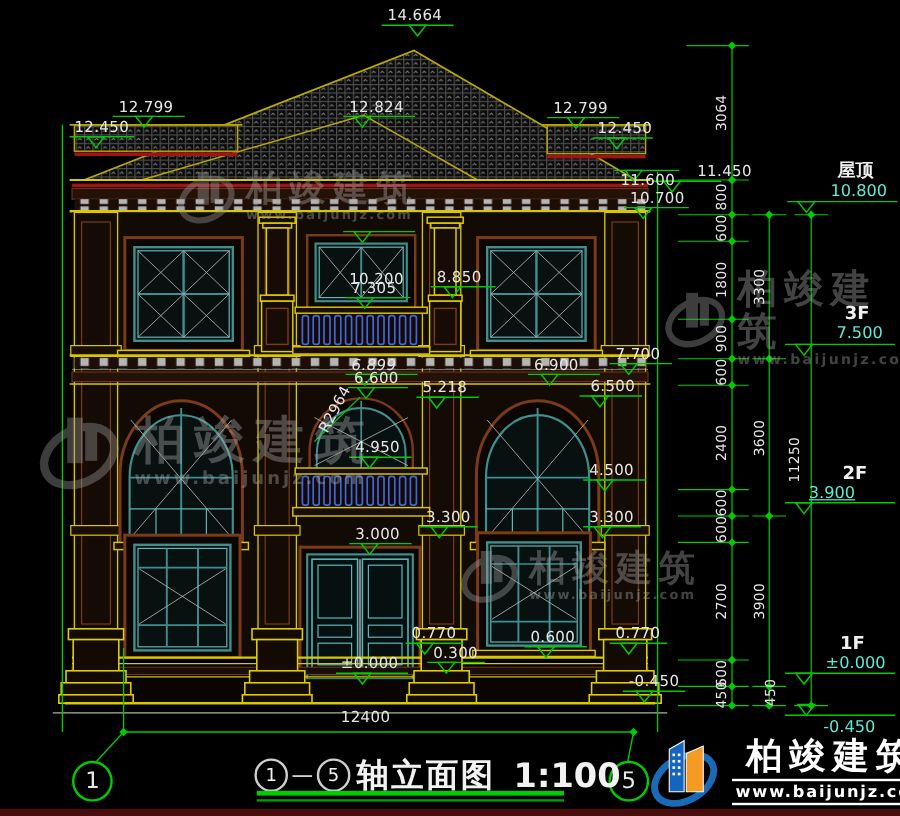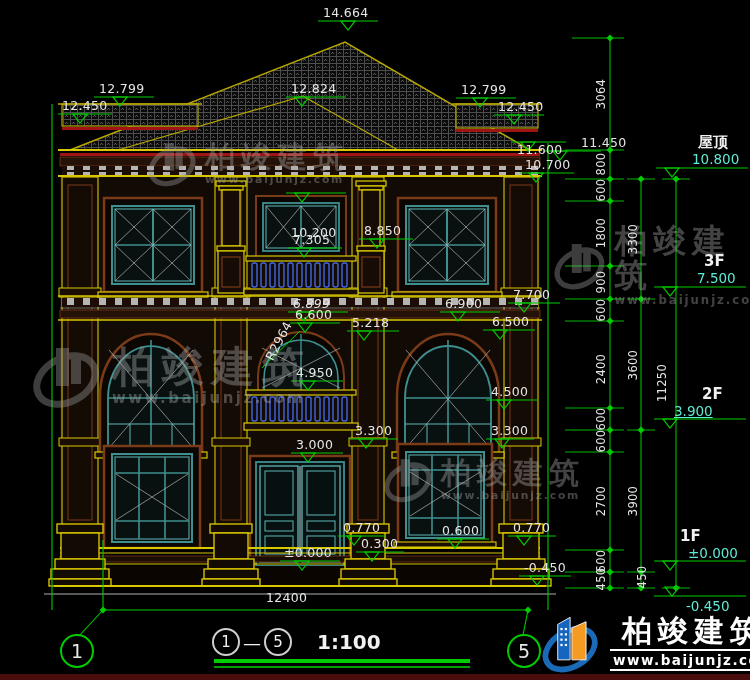--- a/index.html
+++ b/index.html
@@ -11,21 +11,21 @@
   .rot62{transform:rotate(-62deg);transform-origin:center;width:50px;text-align:center;display:inline-block;}
   .flvl{position:absolute;color:#f0f0f0;font-size:15px;font-weight:bold;white-space:nowrap;}
   .fval{position:absolute;color:#5eead4;font-size:13.5px;white-space:nowrap;}
   .bub{position:absolute;width:30px;height:30px;border:2px solid #00cc00;border-radius:50%;
        color:#e8e8e8;font-size:19px;display:flex;align-items:center;justify-content:center;}
   .titlebar{position:absolute;left:212px;top:628px;display:flex;align-items:center;gap:5px;color:#f2f2f2;}
   .tcirc{width:24px;height:24px;border:2px solid #cfcfcf;border-radius:50%;font-size:15px;
          display:flex;align-items:center;justify-content:center;flex:none;}
   .tdash{font-size:18px;margin:0 -2px;}
   .tname{font-size:27px;font-weight:bold;letter-spacing:2px;}
-  .tscale{font-size:20px;font-weight:bold;margin-left:20px;}
+  .tscale{font-size:28px;font-weight:bold;margin-left:10px;}
   .uline1{position:absolute;left:214px;top:659px;width:256px;height:4px;background:#00cc00;}
   .uline2{position:absolute;left:214px;top:666px;width:256px;height:2px;background:#00a000;}
   .wm{position:absolute;display:flex;align-items:center;gap:10px;opacity:.4;color:#a8a8a8;transform-origin:0 0;}
   .wm-col{display:flex;flex-direction:column;}
   .wm-name{font-size:42px;font-weight:bold;letter-spacing:8px;line-height:44px;}
   .wm-url{font-size:15px;font-weight:bold;letter-spacing:2.5px;}
   .brand{position:absolute;left:540px;top:612px;display:flex;align-items:center;gap:8px;color:#fff;}
   .brand-col{display:flex;flex-direction:column;align-items:center;}
   .brand-name{font-size:30px;font-weight:bold;letter-spacing:6px;line-height:32px;}
   .brand-url{font-size:13.5px;font-weight:bold;letter-spacing:1.5px;border-top:2px solid #fff;
@@ -412,21 +412,21 @@
 <span class="dim" style="left:491px;top:385px;">4.500</span>
 <span class="dim" style="left:355px;top:424px;">3.300</span>
 <span class="dim" style="left:491px;top:424px;">3.300</span>
 <span class="dim" style="left:284px;top:438px;margin-left:12px;">3.000</span>
 <span class="dim" style="left:343px;top:521px;">0.770</span>
 <span class="dim" style="left:361px;top:537px;">0.300</span>
 <span class="dim" style="left:442px;top:524px;">0.600</span>
 <span class="dim" style="left:513px;top:521px;">0.770</span>
 <span class="dim" style="left:284px;top:546px;">±0.000</span>
 <span class="dim" style="left:524px;top:561px;">-0.450</span>
-<span class="dim" style="left:266px;top:591px;">12400</span>
+<span class="dim" style="left:284px;top:591px;">12400</span>
 
 <span class="dim rot" style="position:absolute;left:579px;top:87px;">3064</span>
 <span class="dim rot" style="position:absolute;left:579px;top:157px;">800</span>
 <span class="dim rot" style="position:absolute;left:579px;top:183px;">600</span>
 <span class="dim rot" style="position:absolute;left:579px;top:226px;">1800</span>
 <span class="dim rot" style="position:absolute;left:579px;top:275px;">900</span>
 <span class="dim rot" style="position:absolute;left:579px;top:303px;">600</span>
 <span class="dim rot" style="position:absolute;left:579px;top:362px;">2400</span>
 <span class="dim rot" style="position:absolute;left:579px;top:412px;">600</span>
 <span class="dim rot" style="position:absolute;left:579px;top:434px;">600</span>
@@ -438,35 +438,36 @@
 <span class="dim rot" style="position:absolute;left:611px;top:494px;">3900</span>
 <span class="dim rot" style="position:absolute;left:620px;top:570px;">450</span>
 <span class="dim rot" style="position:absolute;left:640px;top:376px;">11250</span>
 
 <span class="flvl" style="left:698px;top:133px;">屋顶</span>
 <span class="fval" style="left:692px;top:151px;">10.800</span>
 <span class="flvl" style="left:704px;top:252px;">3F</span>
 <span class="fval" style="left:697px;top:270px;">7.500</span>
 <span class="flvl" style="left:702px;top:385px;">2F</span>
 <span class="fval" style="left:674px;top:403px;text-decoration:underline;">3.900</span>
-<span class="flvl" style="left:680px;top:527px;">1F</span>
+<span class="flvl" style="left:700px;top:527px;">1F</span>
 <span class="fval" style="left:688px;top:545px;">±0.000</span>
 <span class="fval" style="left:686px;top:598px;">-0.450</span>
 
 <div class="bub" style="left:60px;top:634px;">
       <span>1</span>
     </div>
 <div class="bub" style="left:507px;top:634px;">
       <span>5</span>
     </div>
 
 <div class="titlebar">
   <span class="tcirc">1</span>
   <span class="tdash">—</span>
   <span class="tcirc">5</span>
+  <span class="tname">轴立面图</span>
   <span class="tscale">1:100</span>
 </div>
 <div class="uline1"></div>
 <div class="uline2"></div>
 
 <div class="brand">
   <svg width="62" height="62" viewBox="0 0 70 70">
     <ellipse cx="34" cy="42" rx="30" ry="20" transform="rotate(-30 34 42)" fill="none" stroke="#1a6ab8" stroke-width="6.5"></ellipse>
     <path d="M20 14L34 6V54H20Z" fill="#1565c0" stroke="#fff" stroke-width="1"></path>
     <path d="M36 18L52 11V54H36Z" fill="#f59a23" stroke="#fff" stroke-width="1"></path>

